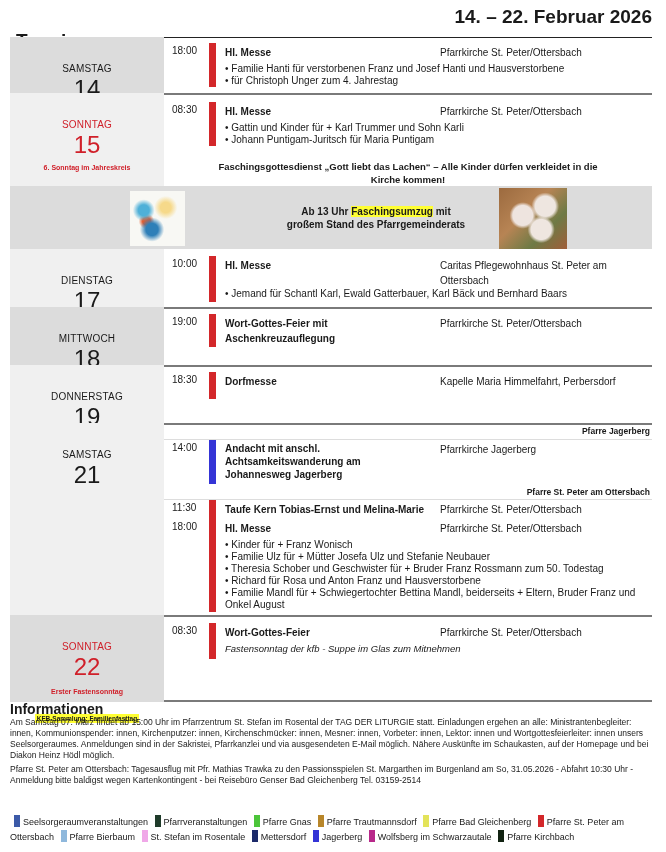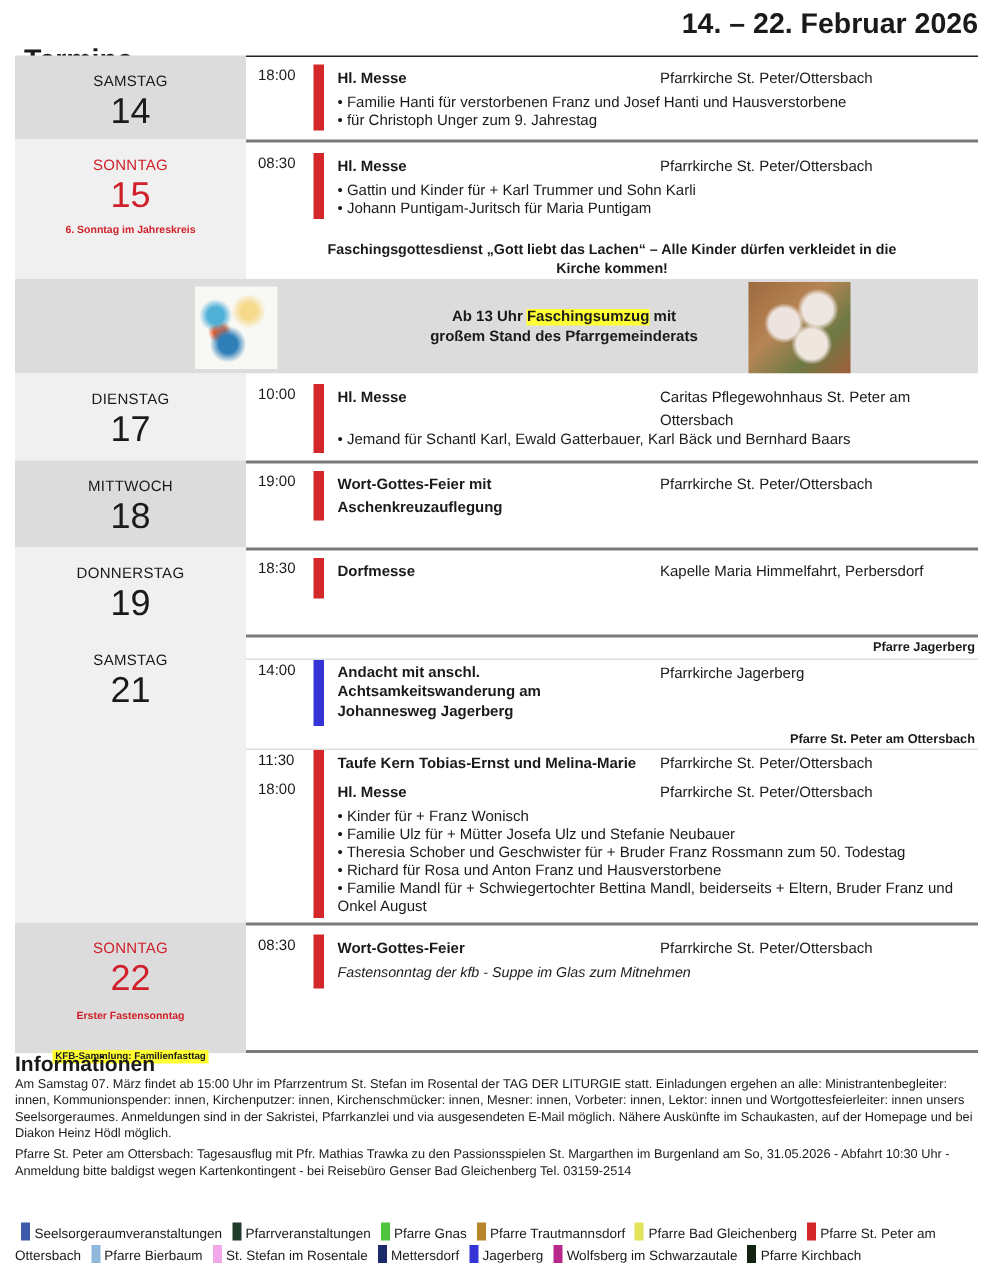--- a/index.html
+++ b/index.html
@@ -5,21 +5,21 @@
   * { box-sizing: border-box; margin: 0; padding: 0; }
   body { width: 666px; height: 852px; background: #fff; font-family: "Liberation Sans", sans-serif; color: #1a1a1a; overflow: hidden; position: relative; }
   .header { position: absolute; left: 0; top: 0; width: 666px; height: 36px; }
   .header .title { position: absolute; left: 16px; top: 6px; font-size: 19px; font-weight: bold; margin-top: 24px; }
   .header .range { position: absolute; right: 14px; top: 6px; font-size: 19px; font-weight: bold; }
 
   .row { position: absolute; left: 10px; width: 642px; }
   .daycell { position: absolute; left: 0; top: 0; width: 154px; height: 100%; text-align: center; }
   .daycell.dark { background: #dcdcdc; }
   .daycell.light { background: #f0f0f0; }
-  .dayname { font-size: 10px; margin-top: 12px; letter-spacing: 0.2px; }
+  .dayname { font-size: 10px; margin-top: 26px; letter-spacing: 0.2px; }
   .daynum { font-size: 24px; font-weight: normal; line-height: 26px; margin-top: 2px; }
   .red { color: #d0202a; }
   .subred { font-size: 7px; font-weight: bold; color: #d0202a; margin-top: 6px; }
   .content { position: absolute; left: 154px; right: 0; top: 0; height: 100%; border-top: 2px solid #7a7a7a; background: #fff; }
   .content.top-black { border-top: 1px solid #222; }
   .event { position: absolute; left: 0; right: 0; }
   .time { position: absolute; left: 8px; top: 0; font-size: 10px; }
   .bar { position: absolute; left: 45px; top: 0; width: 7px; background: #d3272a; }
   .bar.blue { background: #3434d6; }
   .ev-title { position: absolute; left: 61px; top: 0; font-size: 10px; font-weight: bold; width: 210px; line-height: 15px; }
@@ -58,21 +58,21 @@
     <div class="daynum">14</div>
   </div>
   <div class="content top-black">
     <div class="event" style="top:7px;">
       <div class="time">18:00</div>
       <div class="bar" style="height:44px;top:-2px;"></div>
       <div class="ev-title">Hl. Messe</div>
       <div class="ev-loc">Pfarrkirche St. Peter/Ottersbach</div>
       <div class="intentions" style="top:18px;">
         <div>• Familie Hanti für verstorbenen Franz und Josef Hanti und Hausverstorbene</div>
-        <div>• für Christoph Unger zum 9. Jahrestag</div>
+        <div>• für Christoph Unger zum 4. Jahrestag</div>
       </div>
     </div>
   </div>
 </div>
 
 <div class="row" style="top:93px;height:93px;">
   <div class="daycell light">
     <div class="dayname red">SONNTAG</div>
     <div class="daynum red">15</div>
     <div class="subred">6. Sonntag im Jahreskreis</div>

